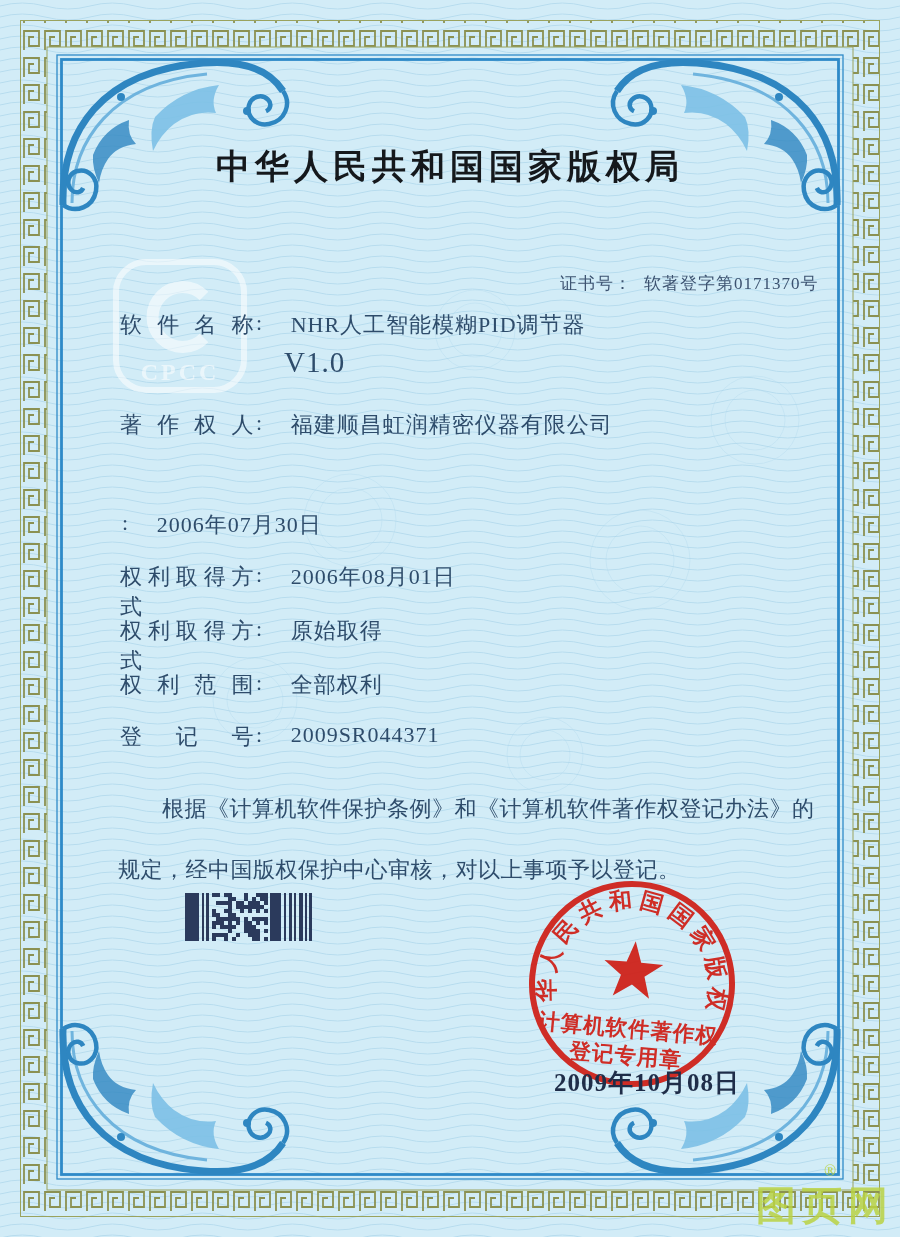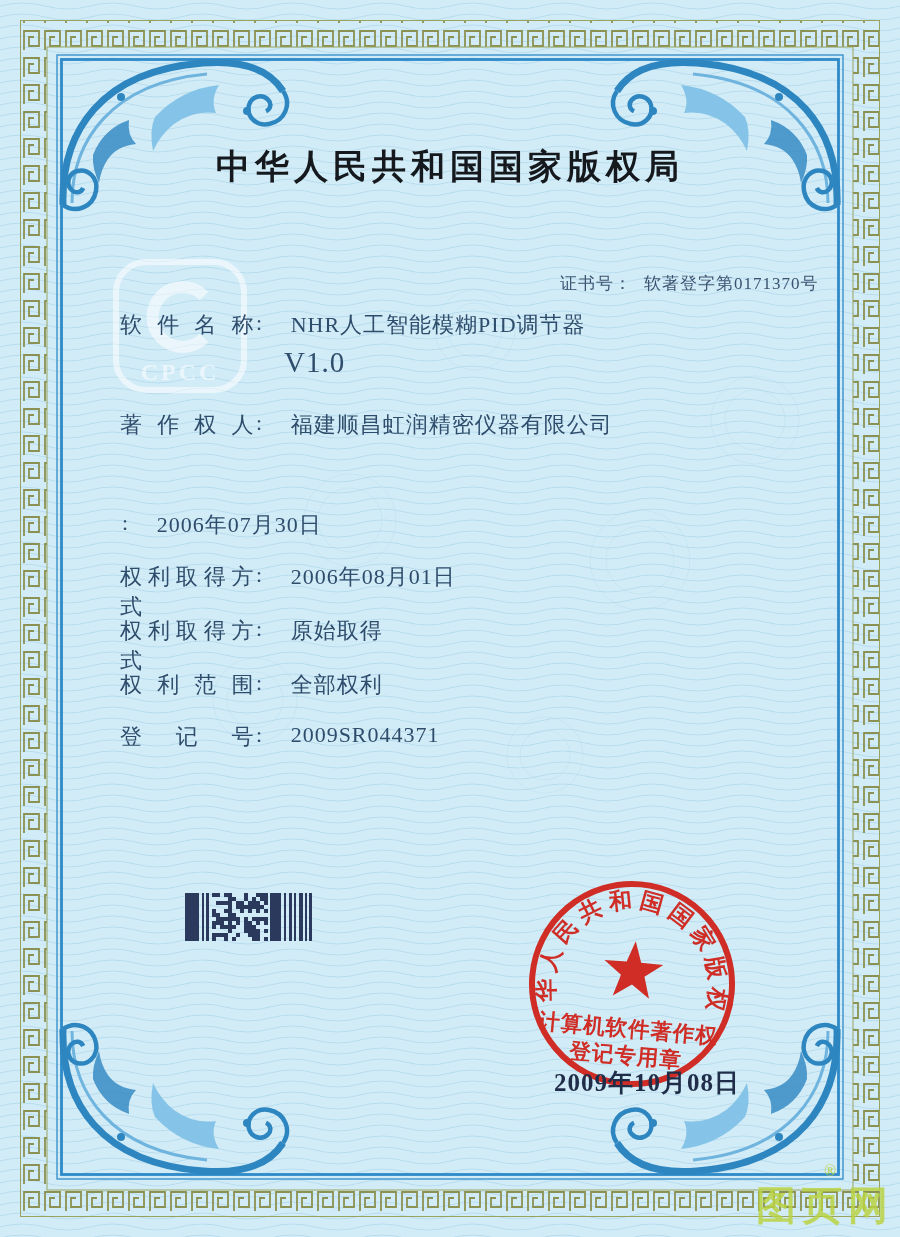--- a/index.html
+++ b/index.html
@@ -135,20 +135,21 @@
       <span class="colon">:</span>
       <span class="val">全部权利</span>
   </div>
 
   <div class="txt row" style="top:722px">
     <span class="lbl">登记号</span>
       <span class="colon">:</span>
       <span class="val">2009SR044371</span>
   </div>
 
+  <div class="txt statement">根据《计算机软件保护条例》和《计算机软件著作权登记办法》的规定，经中国版权保护中心审核，对以上事项予以登记。</div>
 
   <svg id="barcode" class="barcode" width="127" height="48" viewBox="0 0 127 48">
       <rect x="0" y="0" width="14" height="48" fill="#2b3a5c"></rect>
       <rect x="17" y="0" width="2" height="48" fill="#2b3a5c"></rect>
       <rect x="21" y="0" width="3" height="48" fill="#2b3a5c"></rect>
       <rect x="27" y="0" width="4" height="4" fill="#2b3a5c"></rect>
       <rect x="27" y="16" width="4" height="4" fill="#2b3a5c"></rect>
       <rect x="27" y="20" width="4" height="4" fill="#2b3a5c"></rect>
       <rect x="27" y="28" width="4" height="4" fill="#2b3a5c"></rect>
       <rect x="27" y="32" width="4" height="4" fill="#2b3a5c"></rect>

